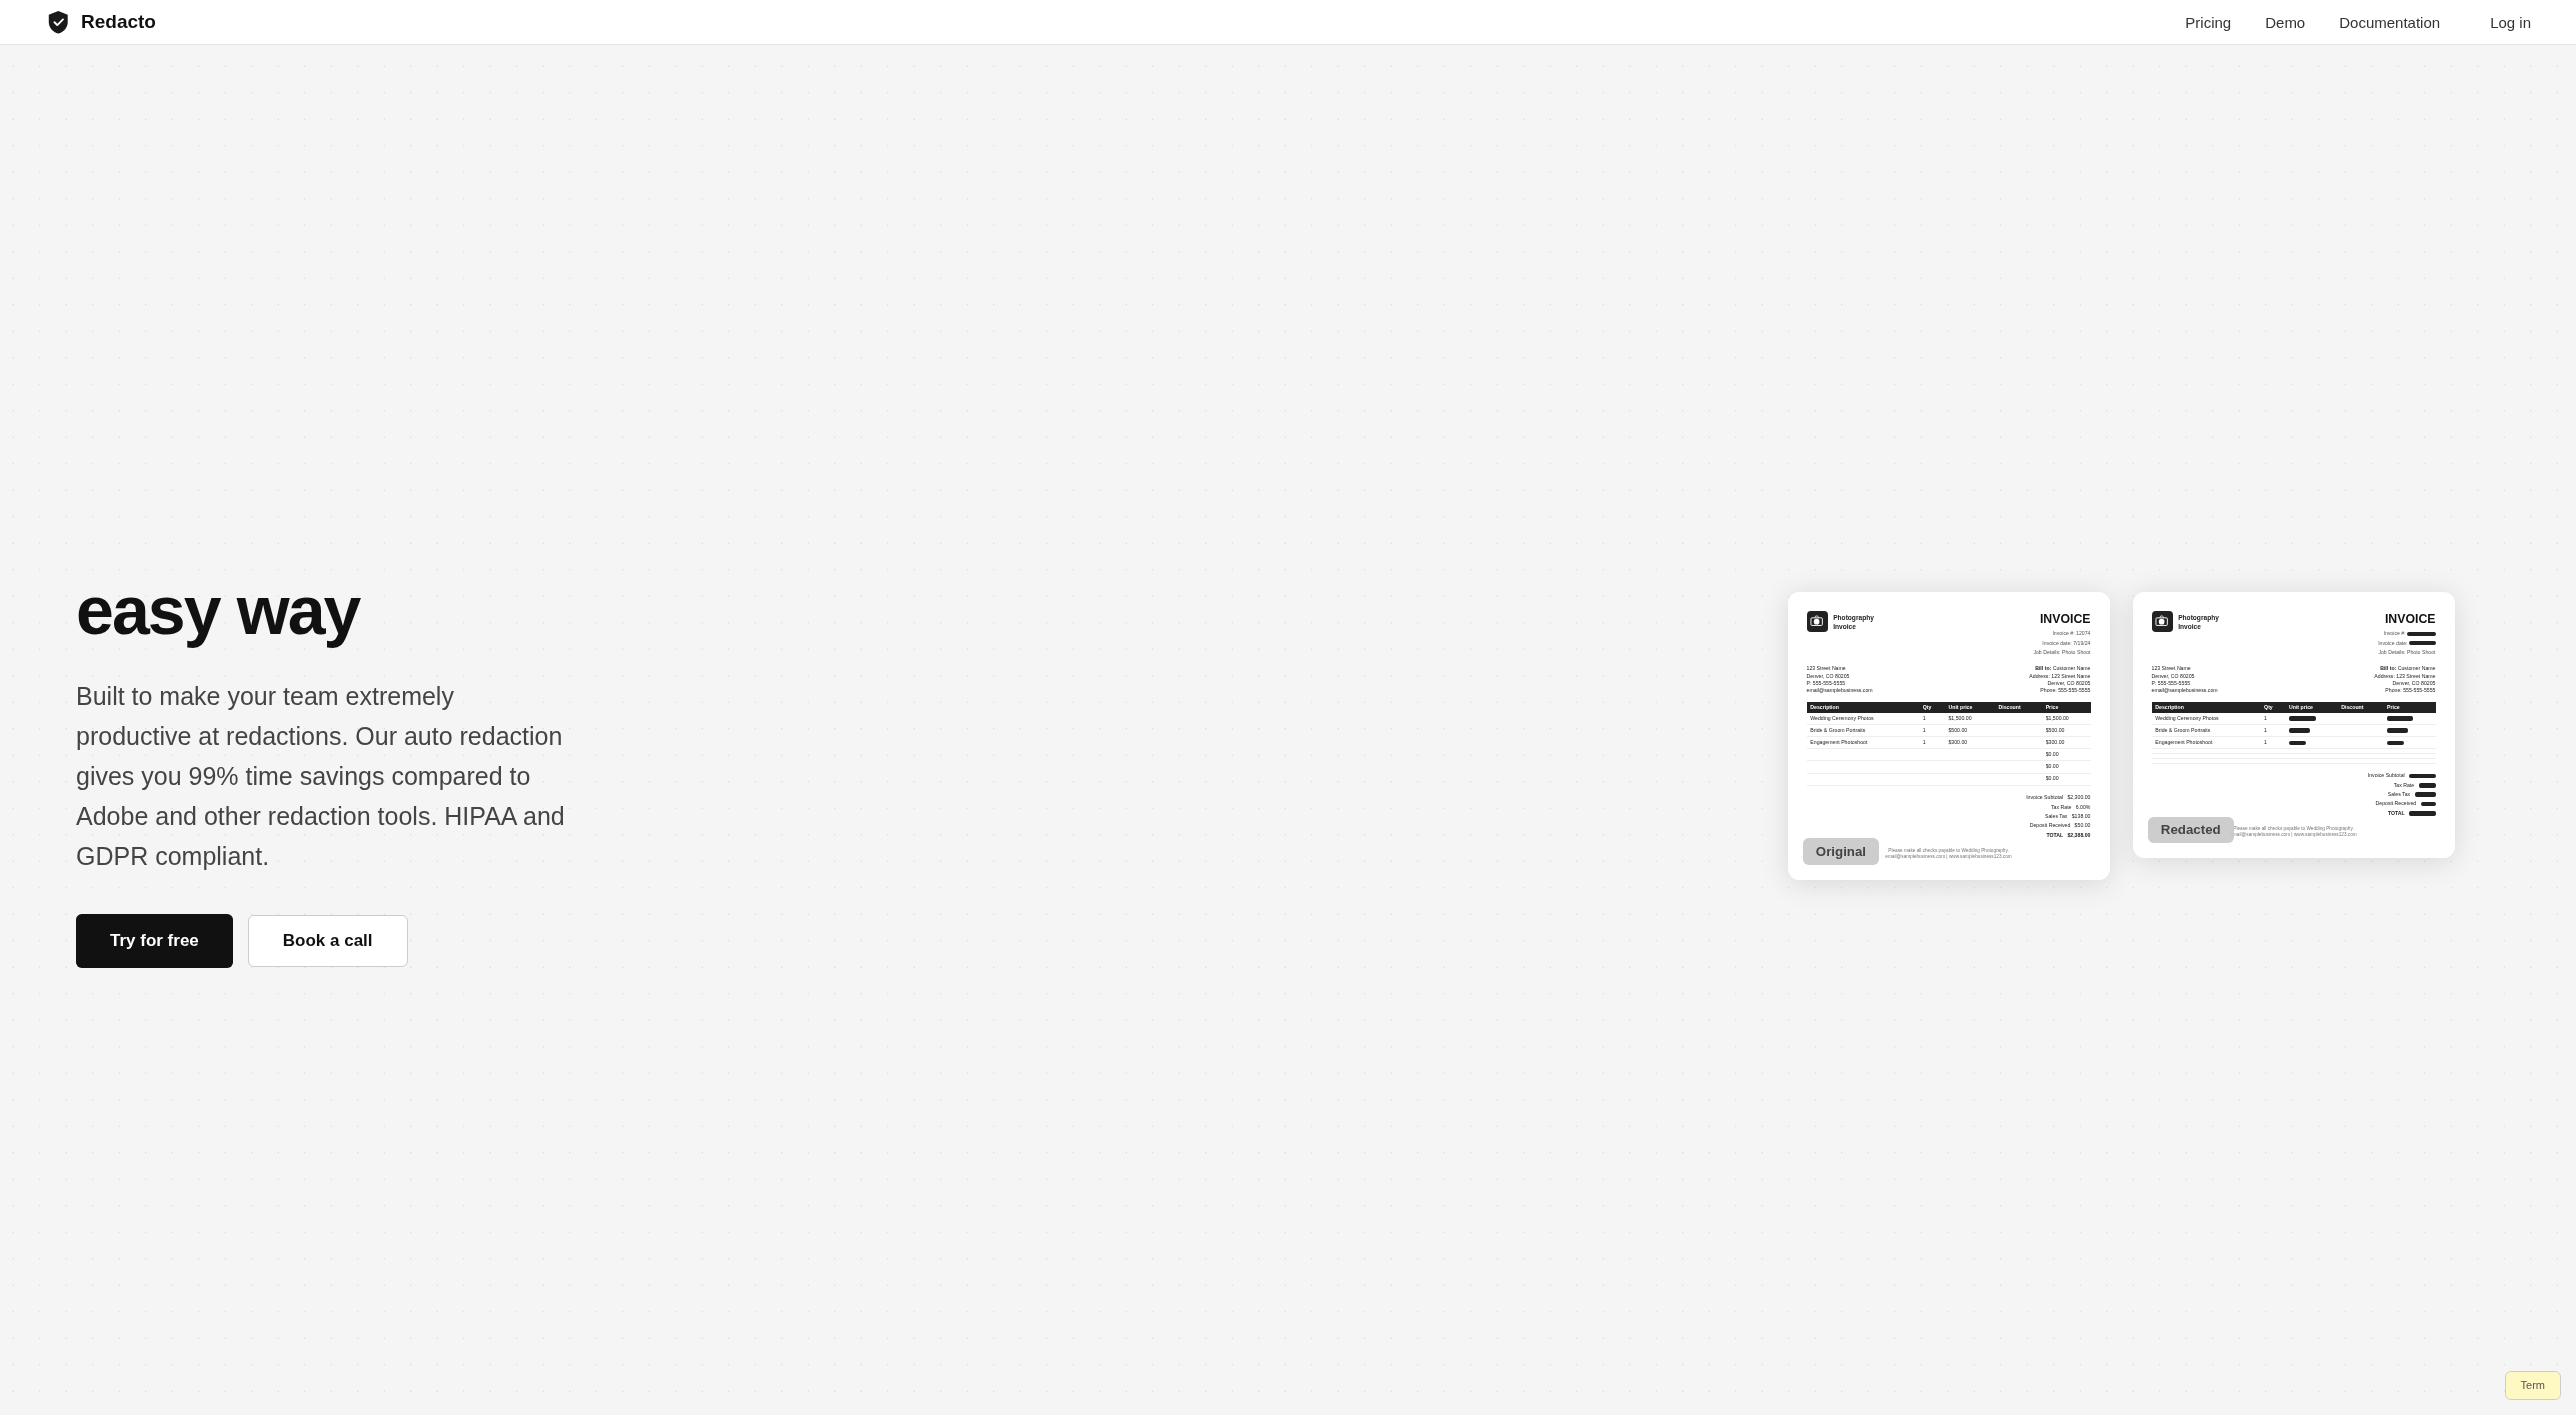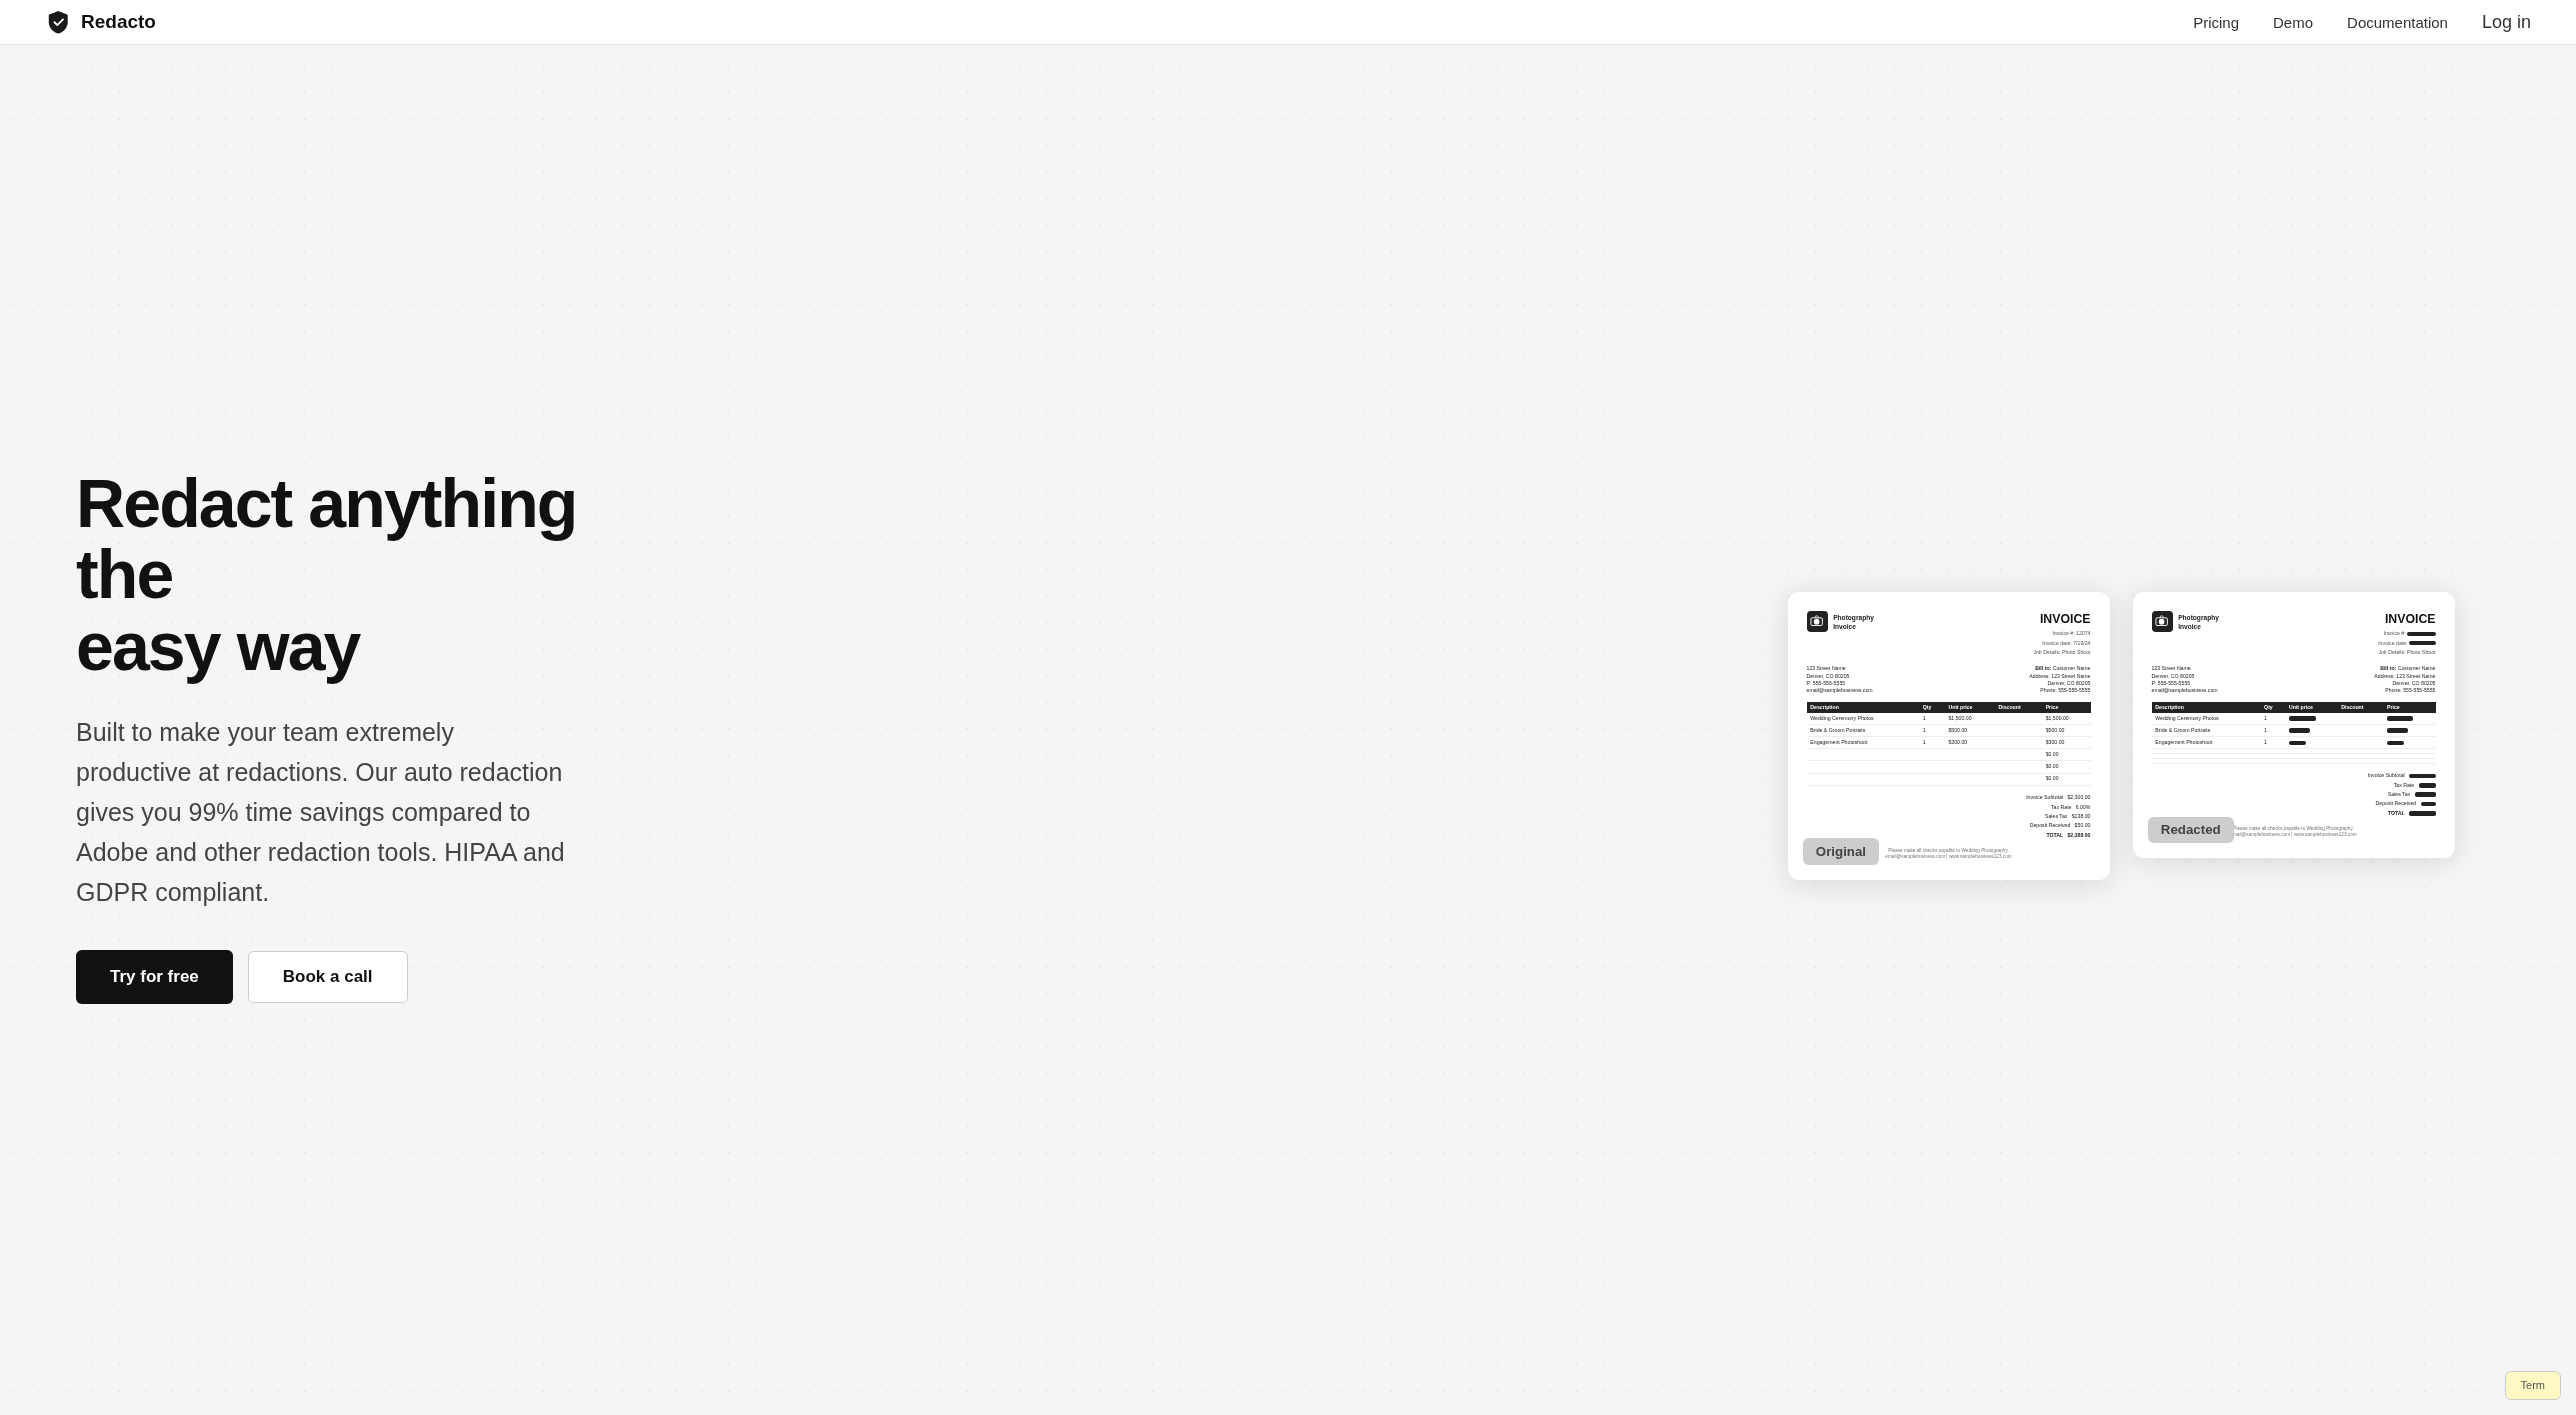--- a/index.html
+++ b/index.html
@@ -48,23 +48,24 @@
     }
 
     .nav-link {
       font-size: 15px;
       color: #333;
       text-decoration: none;
       cursor: pointer;
     }
 
     .nav-login {
-      font-size: 18px;
+      font-size: 15px;
       color: #333;
       cursor: pointer;
+      margin-left: 16px;
     }
 
     
     .hero {
       display: flex;
       align-items: center;
       justify-content: space-between;
       padding: 114px 76px 57px 76px;
       min-height: 100vh;
       gap: 57px;
@@ -288,21 +289,21 @@
     <a class="nav-link">Pricing</a>
     <a class="nav-link">Demo</a>
     <a class="nav-link">Documentation</a>
     <span class="nav-login">Log in</span>
   </div>
 </nav>
 
 <section class="hero">
   <div class="hero-left">
     <h1 class="hero-title">
-      <span>Redact anything the</span><br>
+      <br>
       <span>easy way</span>
     </h1>
     <p class="hero-desc">Built to make your team extremely productive at redactions. Our auto redaction gives you 99% time savings compared to Adobe and other redaction tools. HIPAA and GDPR compliant.</p>
     <div class="hero-buttons">
       <button class="btn-primary">Try for free</button>
       <button class="btn-secondary">Book a call</button>
     </div>
   </div>
 
   <div class="hero-right">

